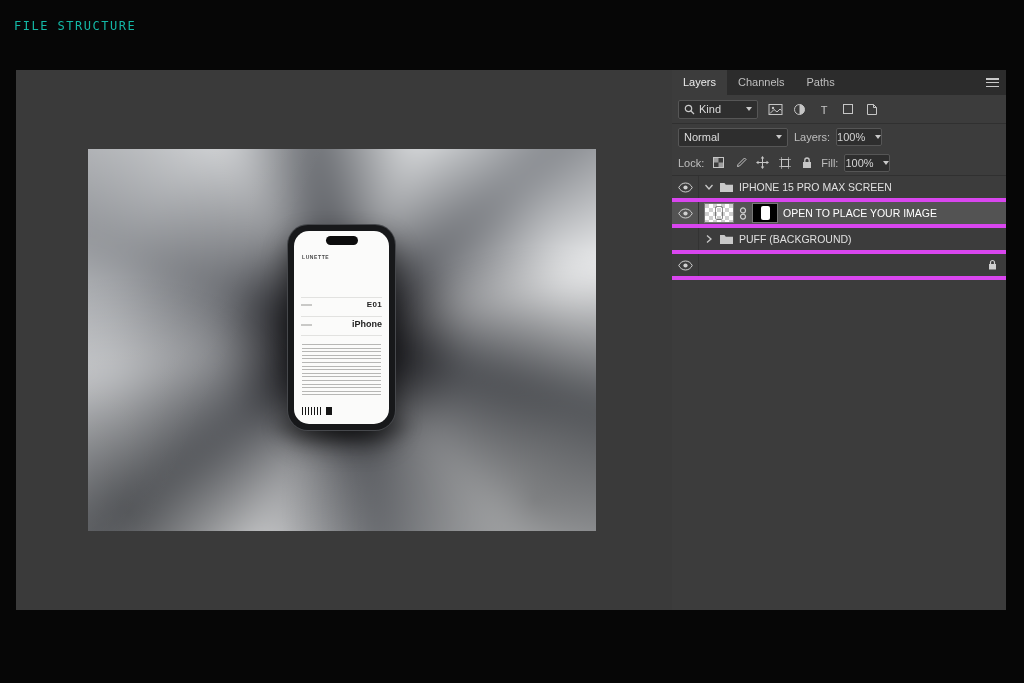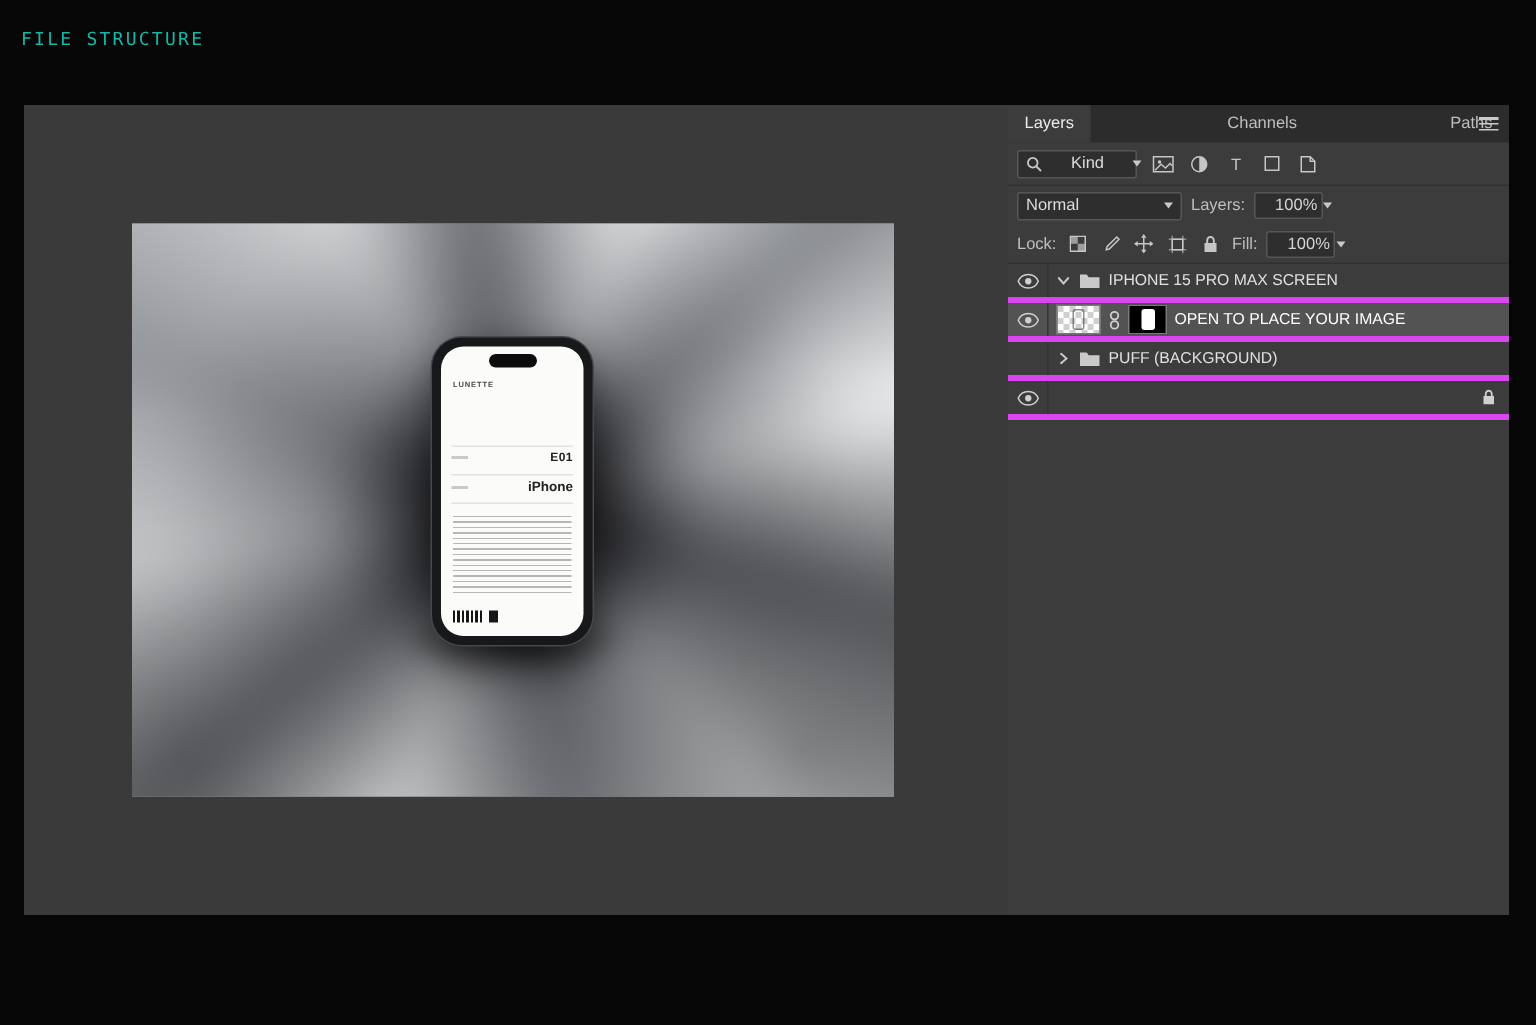--- a/index.html
+++ b/index.html
@@ -62,40 +62,40 @@
   }
   .barcode { position:absolute; left:8px; bottom:9px; width:20px; height:8px;
     background:repeating-linear-gradient(to right, #161616 0 1.5px, transparent 1.5px 3px); }
   .barcode-end { position:absolute; left:32px; bottom:9px; width:6px; height:8px; background:#161616; }
 
   
   .layers-panel {
     position:absolute; left:672px; top:70px; width:334px; height:540px;
     background:#3c3c3c; font-size:11px; color:#d4d4d4;
   }
-  .panel-tabs { position:relative; height:25px; background:#2c2c2c; display:flex;justify-content:space-between; }
+  .panel-tabs { position:relative; height:25px; background:#2c2c2c; display:flex; }
   .tab { padding:0 11px; line-height:25px; color:#bfbfbf; cursor:default; }
   .tab.active { background:#3c3c3c; color:#ececec; }
   .panel-menu { position:absolute; right:7px; top:8px; width:13px; height:9px; display:flex; flex-direction:column; justify-content:space-between; }
   .panel-menu i { display:block; height:1.5px; background:#c9c9c9; }
 
   .filter-row { height:29px; display:flex; align-items:center; padding:0 6px; gap:7px; border-bottom:1px solid #303030; }
   .select-box {
-    display:flex; align-items:center; gap:19px; background:#2e2e2e; border:1px solid #565656;
+    display:flex; align-items:center; gap:4px; background:#2e2e2e; border:1px solid #565656;
     height:19px; padding:0 5px; border-radius:2px; color:#dcdcdc;
   }
   .kind-select { width:80px; }
   .arrow-down { width:0; height:0; border-left:3.5px solid transparent; border-right:3.5px solid transparent; border-top:4px solid #c9c9c9; margin-left:auto; }
   .filter-icons { display:flex; gap:3px; align-items:center; }
   .icon-btn { width:21px; height:19px; display:flex; align-items:center; justify-content:center; color:#c6c6c6; }
 
   .blend-row { height:26px; display:flex; align-items:center; padding:0 6px; gap:6px; }
   .normal-select { width:110px; }
   .plabel { color:#bfbfbf; }
-  .value-box { display:flex; align-items:center; gap:4px; background:#2e2e2e; border:1px solid #565656; height:18px; padding:0 13px; border-radius:2px; width:46px; }
+  .value-box { display:flex; align-items:center; gap:4px; background:#2e2e2e; border:1px solid #565656; height:18px; padding:0 0; border-radius:2px; width:46px; }
 
   .lock-row { height:26px; display:flex; align-items:center; padding:0 6px; gap:6px; border-bottom:1px solid #303030; }
   .lock-icons { display:flex; gap:5px; align-items:center; }
   .lock-btn { width:17px; height:17px; display:flex; align-items:center; justify-content:center; color:#c6c6c6; }
   .fill-label { }
 
   .layer-list { }
   .layer-row { height:26px; display:flex; align-items:center; border-bottom:4px solid #d946ef; position:relative;justify-content:space-between; }
   .layer-row.selected { background:#535353; }
   .eye-cell { width:27px; height:100%; display:flex; align-items:center; justify-content:center; border-right:1px solid #333333; flex:none; }

